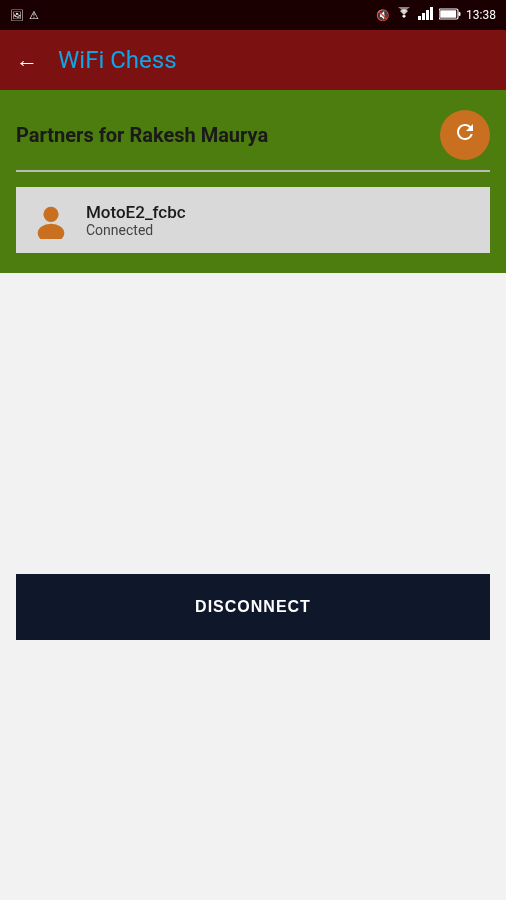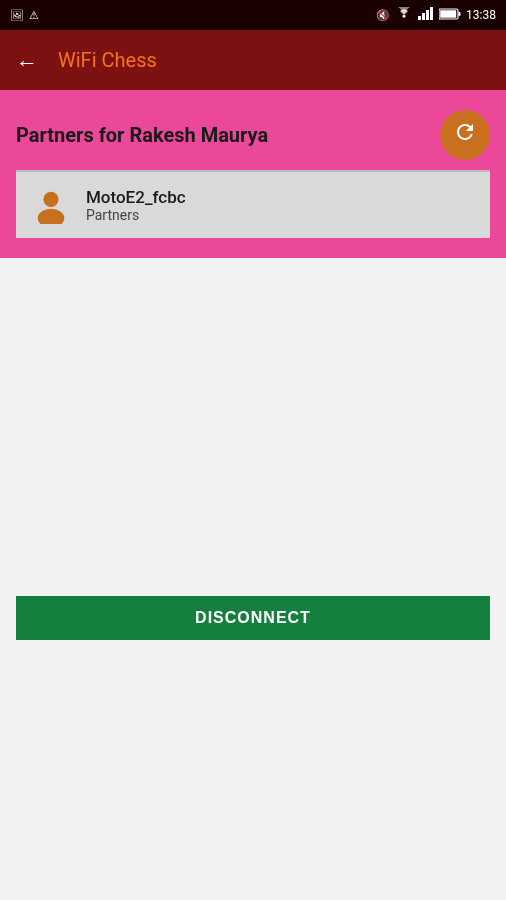--- a/index.html
+++ b/index.html
@@ -58,28 +58,28 @@
       gap: 20px;
     }
 
     .back-arrow {
       color: white;
       font-size: 22px;
       cursor: pointer;
     }
 
     .app-title {
-      color: #f97316;
-      font-size: 20px;
+      color: #0ea5e9;
+      font-size: 24px;
       font-weight: 400;
     }
 
     
     .main-content {
-      background: #ec4899;
+      background: #4d7c0f;
       padding: 20px 16px;
       flex: 1;
     }
 
     .header-row {
       display: flex;
       align-items: center;
       justify-content: space-between;
       margin-bottom: 10px;
     }
@@ -115,20 +115,21 @@
       margin-bottom: 0;
     }
 
     
     .partner-item {
       background: #d9d9d9;
       display: flex;
       align-items: center;
       padding: 14px 16px;
       gap: 16px;
+      margin-top: 15px;
     }
 
     .avatar-icon {
       width: 38px;
       height: 38px;
       flex-shrink: 0;
     }
 
     .partner-info {
       display: flex;
@@ -151,22 +152,22 @@
       position: absolute;
       bottom: 260px;
       left: 16px;
       right: 16px;
       display: flex;
       gap: 20px;
     }
 
     .btn {
       flex: 1;
-      height: 44px;
-      background: #15803d;
+      height: 66px;
+      background: #0f172a;
       color: white;
       font-size: 16px;
       font-weight: bold;
       letter-spacing: 1px;
       border: none;
       cursor: pointer;
       display: flex;
       align-items: center;
       justify-content: center;
     }
@@ -231,20 +232,20 @@
 
   <div class="divider"></div>
 
   <div class="partner-item">
     <svg class="avatar-icon avatar-svg" viewBox="0 0 40 40" width="40" height="40">
       <circle cx="20" cy="14" r="8" fill="#c87020"></circle>
       <ellipse cx="20" cy="34" rx="14" ry="10" fill="#c87020"></ellipse>
     </svg>
     <div class="partner-info">
       <span class="partner-name">MotoE2_fcbc</span>
-      <span class="partner-status">Partners</span>
+      <span class="partner-status">Connected</span>
     </div>
   </div>
 </div>
 
 <div class="bottom-buttons">
   <button class="btn">DISCONNECT</button>
 </div>
 
 </body></html>

